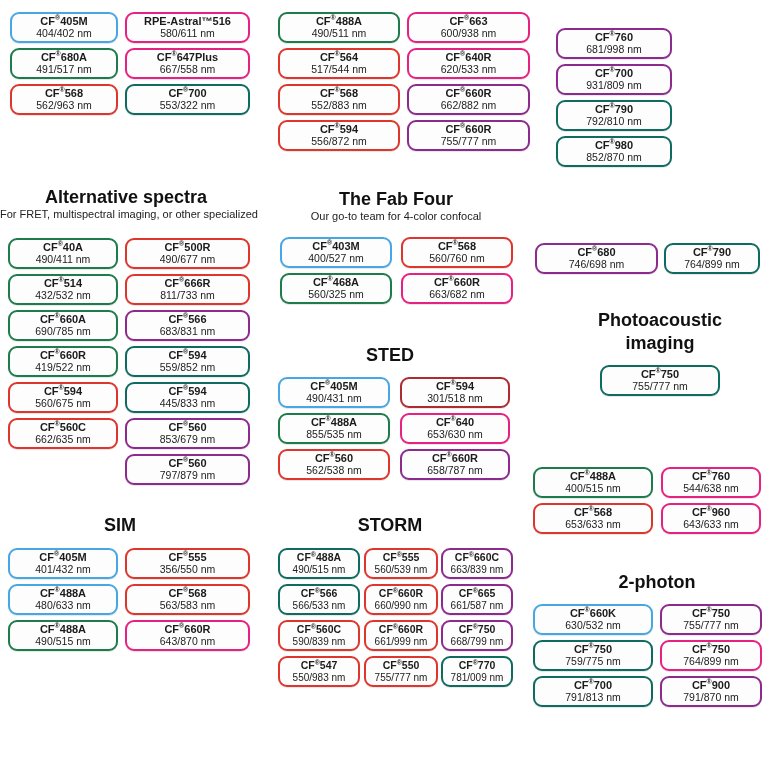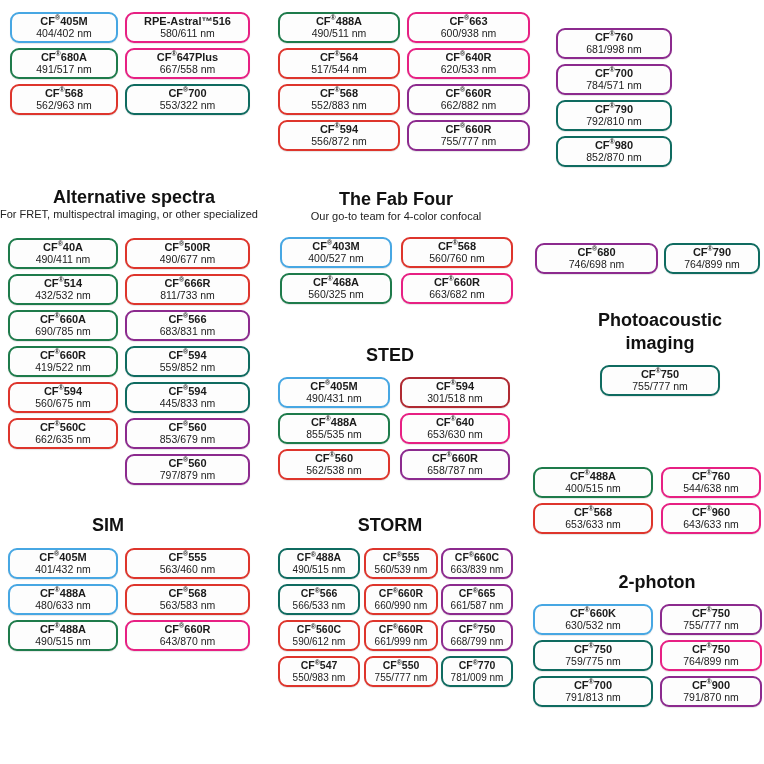--- a/index.html
+++ b/index.html
@@ -90,33 +90,33 @@
         <div class="pill-nm">755/777 nm</div>
       </div>
     </div>
   <div class="col" style="left:556px;top:28px;width:116px">
       <div class="pill" style="border-color: rgb(140, 42, 142);">
         <div class="pill-name">CF<sup>®</sup>760</div>
         <div class="pill-nm">681/998 nm</div>
       </div>
       <div class="pill" style="border-color: rgb(140, 42, 142);">
         <div class="pill-name">CF<sup>®</sup>700</div>
-        <div class="pill-nm">784/571 nm</div>
+        <div class="pill-nm">931/809 nm</div>
       </div>
       <div class="pill" style="border-color: rgb(15, 107, 96);">
         <div class="pill-name">CF<sup>®</sup>790</div>
         <div class="pill-nm">792/810 nm</div>
       </div>
       <div class="pill" style="border-color: rgb(15, 107, 96);">
         <div class="pill-name">CF<sup>®</sup>980</div>
         <div class="pill-nm">852/870 nm</div>
       </div>
     </div>
 
-  <div class="h1" style="left:8px;top:186px;width:252px">Alternative spectra</div>
+  <div class="h1" style="left:0;top:186px;width:252px">Alternative spectra</div>
   <div class="h2" style="left:0;top:208px;width:252px">For FRET, multispectral imaging, or other specialized</div>
   <div class="col" style="left:8px;top:238px;width:110px">
       <div class="pill" style="border-color: rgb(30, 123, 75);">
         <div class="pill-name">CF<sup>®</sup>40A</div>
         <div class="pill-nm">490/411 nm</div>
       </div>
       <div class="pill" style="border-color: rgb(30, 123, 75);">
         <div class="pill-name">CF<sup>®</sup>514</div>
         <div class="pill-nm">432/532 nm</div>
       </div>
@@ -214,39 +214,39 @@
       <div class="pill" style="border-color: rgb(231, 32, 131);">
         <div class="pill-name">CF<sup>®</sup>640</div>
         <div class="pill-nm">653/630 nm</div>
       </div>
       <div class="pill" style="border-color: rgb(140, 42, 142);">
         <div class="pill-name">CF<sup>®</sup>660R</div>
         <div class="pill-nm">658/787 nm</div>
       </div>
     </div>
 
-  <div class="h1" style="left:18px;top:514px;width:180px">SIM</div>
+  <div class="h1" style="left:30px;top:514px;width:180px">SIM</div>
   <div class="col" style="left:8px;top:548px;width:110px">
       <div class="pill" style="border-color: rgb(71, 167, 227);">
         <div class="pill-name">CF<sup>®</sup>405M</div>
         <div class="pill-nm">401/432 nm</div>
       </div>
       <div class="pill" style="border-color: rgb(71, 167, 227);">
         <div class="pill-name">CF<sup>®</sup>488A</div>
         <div class="pill-nm">480/633 nm</div>
       </div>
       <div class="pill" style="border-color: rgb(30, 123, 75);">
         <div class="pill-name">CF<sup>®</sup>488A</div>
         <div class="pill-nm">490/515 nm</div>
       </div>
     </div>
   <div class="col" style="left:125px;top:548px;width:125px">
       <div class="pill" style="border-color: rgb(222, 53, 44);">
         <div class="pill-name">CF<sup>®</sup>555</div>
-        <div class="pill-nm">563/460 nm</div>
+        <div class="pill-nm">356/550 nm</div>
       </div>
       <div class="pill" style="border-color: rgb(222, 53, 44);">
         <div class="pill-name">CF<sup>®</sup>568</div>
         <div class="pill-nm">563/583 nm</div>
       </div>
       <div class="pill" style="border-color: rgb(231, 32, 131);">
         <div class="pill-name">CF<sup>®</sup>660R</div>
         <div class="pill-nm">643/870 nm</div>
       </div>
     </div>
@@ -256,21 +256,21 @@
       <div class="pill" style="border-color: rgb(15, 107, 96);">
         <div class="pill-name">CF<sup>®</sup>488A</div>
         <div class="pill-nm">490/515 nm</div>
       </div>
       <div class="pill" style="border-color: rgb(15, 107, 96);">
         <div class="pill-name">CF<sup>®</sup>566</div>
         <div class="pill-nm">566/533 nm</div>
       </div>
       <div class="pill" style="border-color: rgb(222, 53, 44);">
         <div class="pill-name">CF<sup>®</sup>560C</div>
-        <div class="pill-nm">590/612 nm</div>
+        <div class="pill-nm">590/839 nm</div>
       </div>
       <div class="pill" style="border-color: rgb(222, 53, 44);">
         <div class="pill-name">CF<sup>®</sup>547</div>
         <div class="pill-nm">550/983 nm</div>
       </div>
     </div>
   <div class="col narrow" style="left:364px;top:548px;width:74px">
       <div class="pill" style="border-color: rgb(222, 53, 44);">
         <div class="pill-name">CF<sup>®</sup>555</div>
         <div class="pill-nm">560/539 nm</div>

